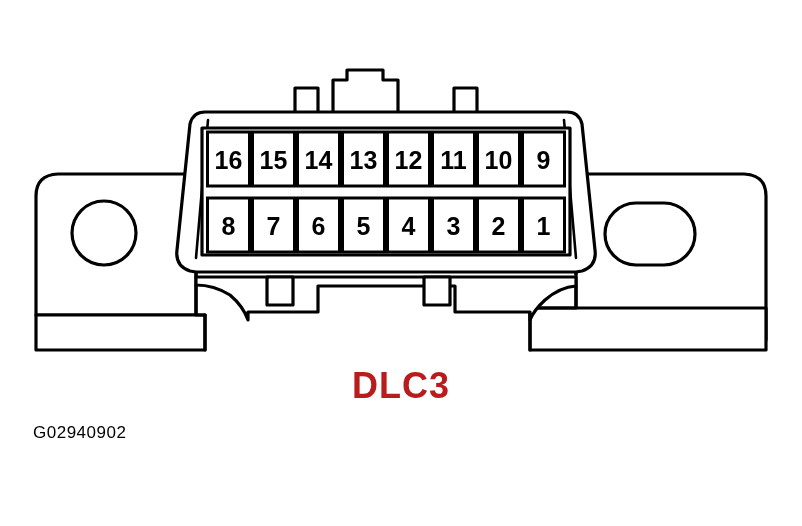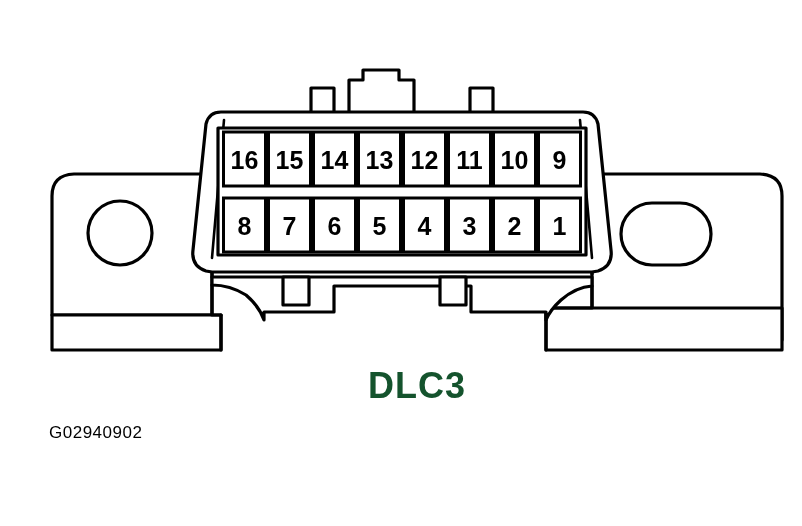--- a/index.html
+++ b/index.html
@@ -9,21 +9,21 @@
   }
   body {
     width: 802px;
     height: 526px;
     position: relative;
     font-family: "Liberation Sans", sans-serif;
     overflow: hidden;
   }
   #figure-root {
     position: absolute;
-    left: 16px;
+    left: 0;
     top: 0;
     width: 758px;
     height: 526px;
   }
   svg.diagram {
     display: block;
     width: 802px;
     height: 526px;
   }
   .stroke {
@@ -62,21 +62,21 @@
   .part-title {
     position: absolute;
     left: 0;
     top: 366px;
     width: 802px;
     text-align: center;
     font-family: "Liberation Sans", sans-serif;
     font-size: 36px;
     font-weight: bold;
     letter-spacing: 1px;
-    color: #14532d;
+    color: #b91c1c;
     line-height: 1.1;
   }
   .figure-code {
     position: absolute;
     left: 33px;
     top: 423px;
     font-family: "Liberation Sans", sans-serif;
     font-size: 17px;
     font-weight: normal;
     color: #000000;

